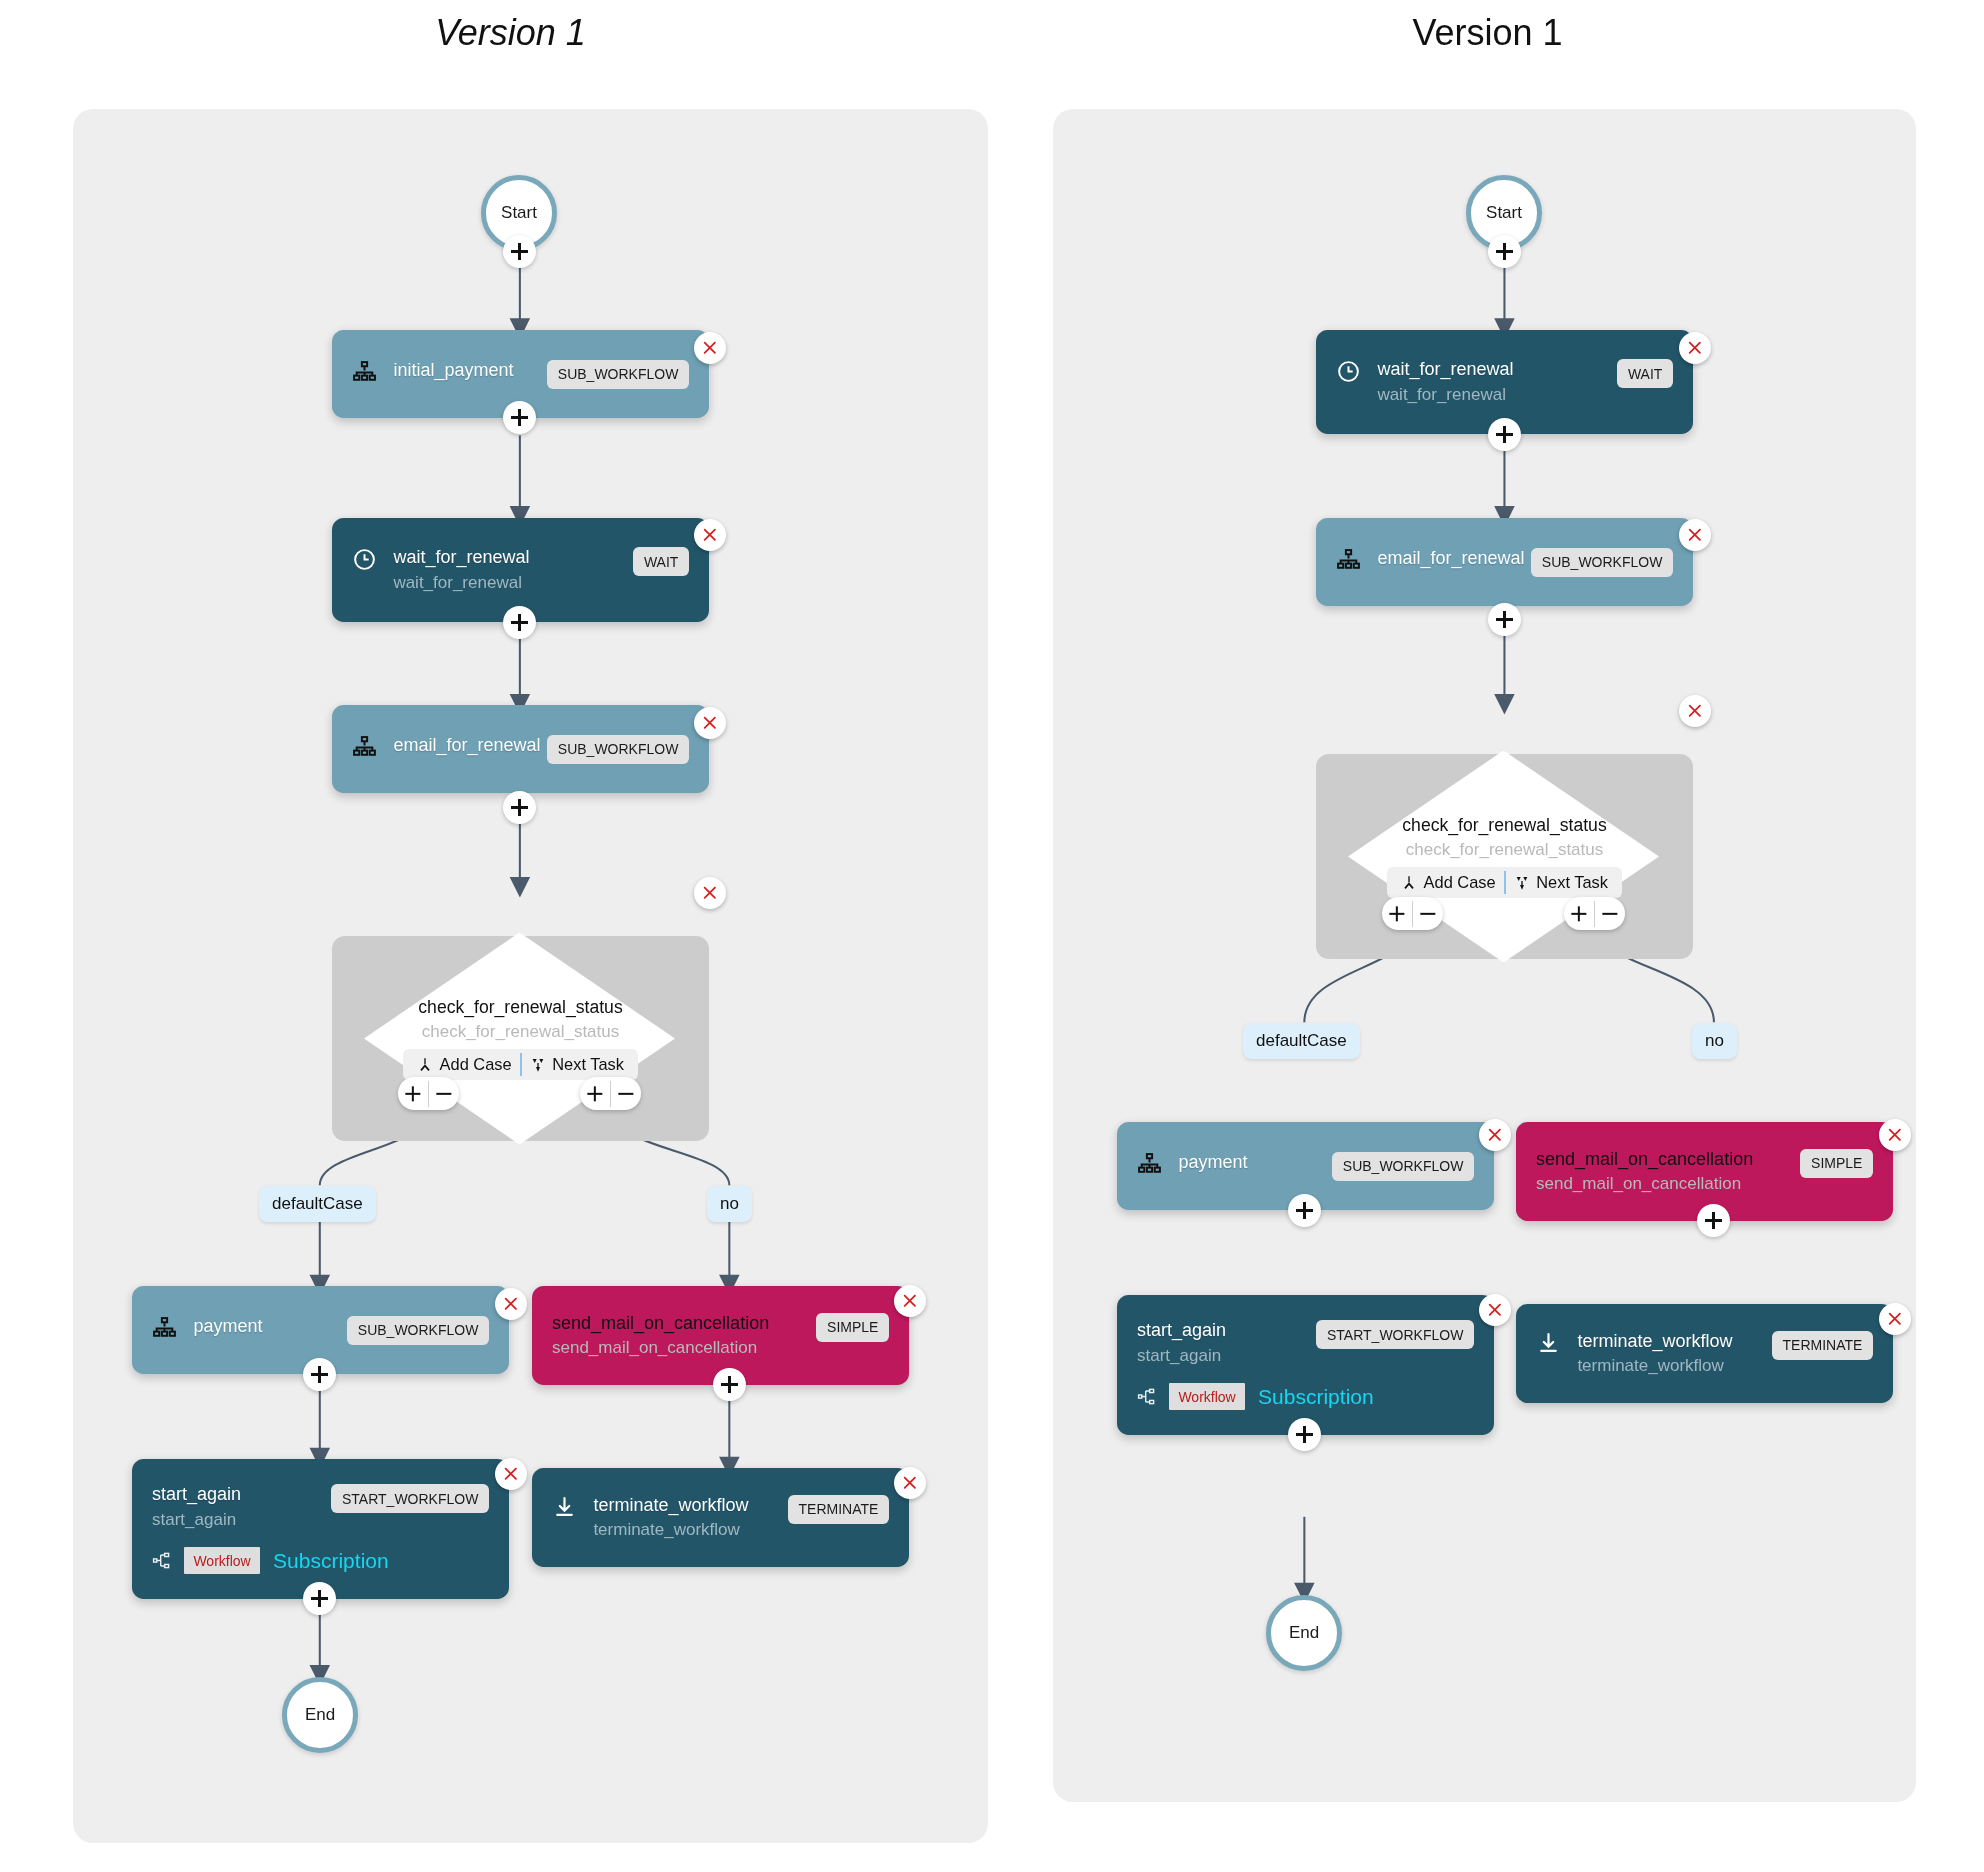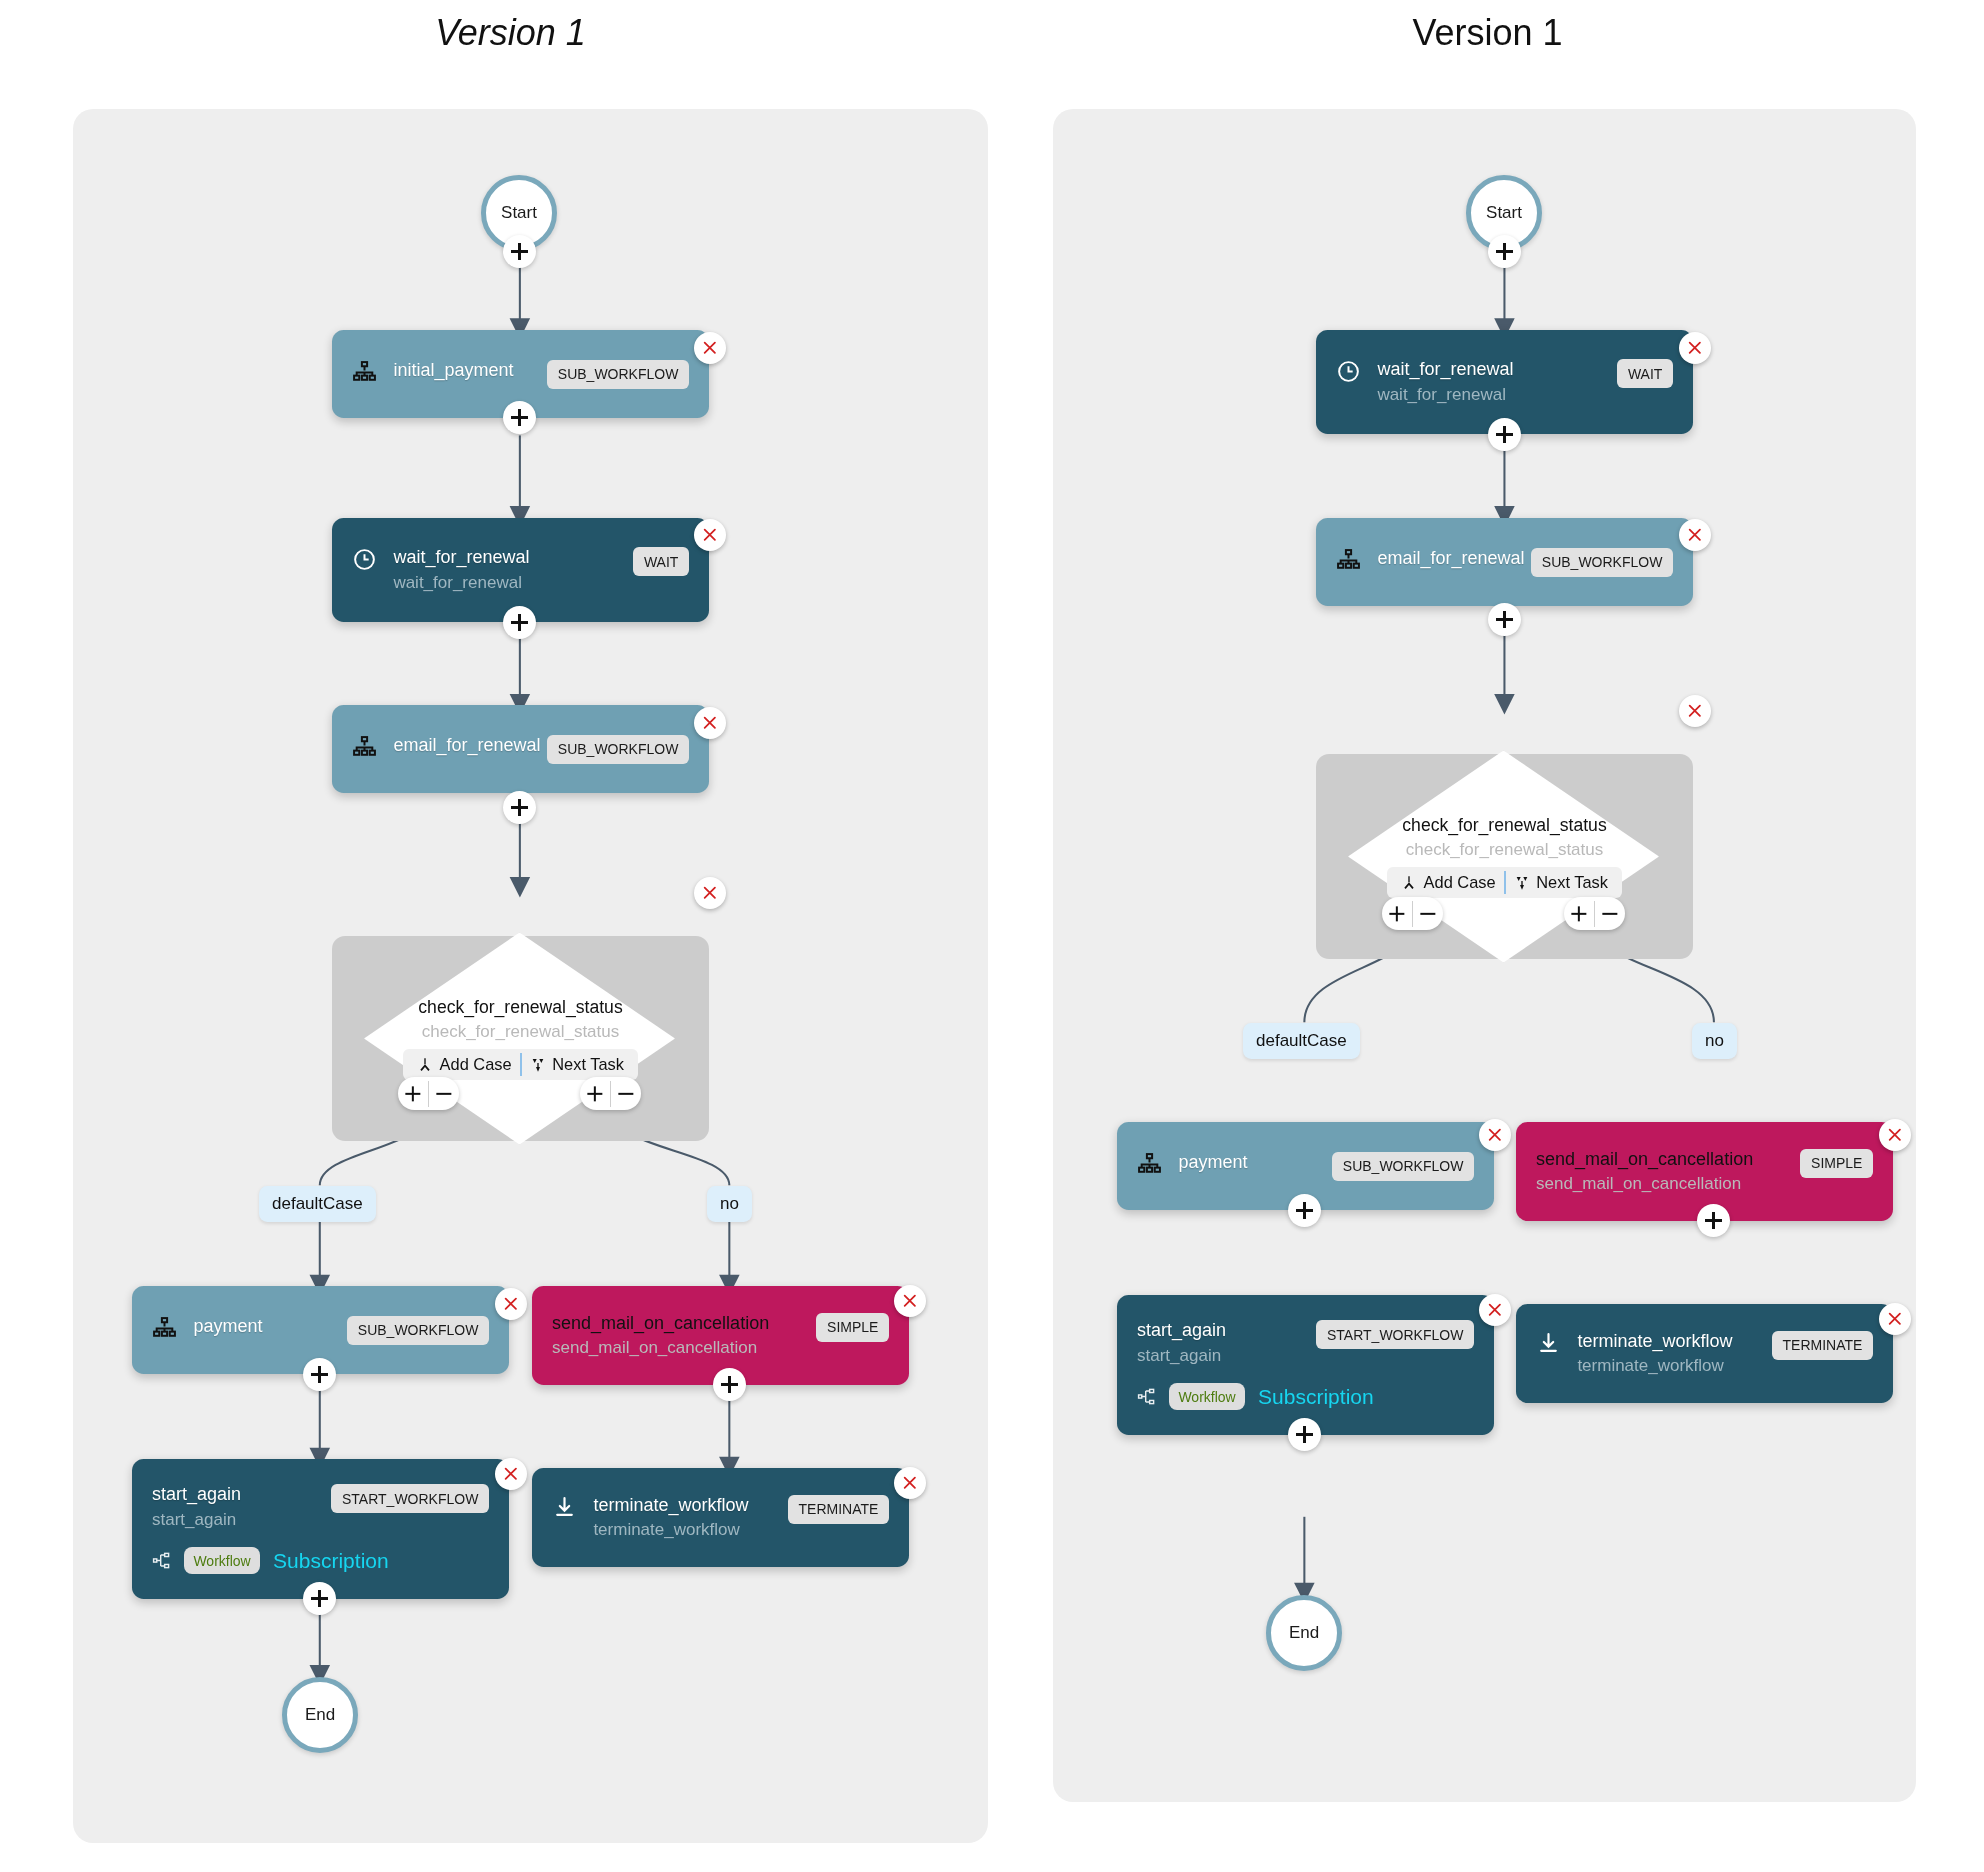--- a/index.html
+++ b/index.html
@@ -87,22 +87,22 @@
     border-radius: 5.9px;
     padding: 6.5px 10.6px;
     white-space: nowrap;
     margin-left: auto;
   }
 
   
   .meta-row { display: flex; align-items: center; margin-top: 17.6px; }
   .meta-icon { margin-right: 13px; display: flex; align-items: center; }
   .meta-chip {
-    background: #dedede; color: #4d7c0f;
-    font-size: 14px; border-radius: 8px;
+    background: #dedede; color: #b91c1c;
+    font-size: 14px; border-radius: 1px;
     padding: 5.3px 9.4px; white-space: nowrap;
   }
   .meta-link {
     margin-left: 13px; font-size: 21px;
     color: #16d6f0; white-space: nowrap;
   }
 
   
   .decision-wrap { position: absolute; margin-top: 44px; }
   .decision-bg {

